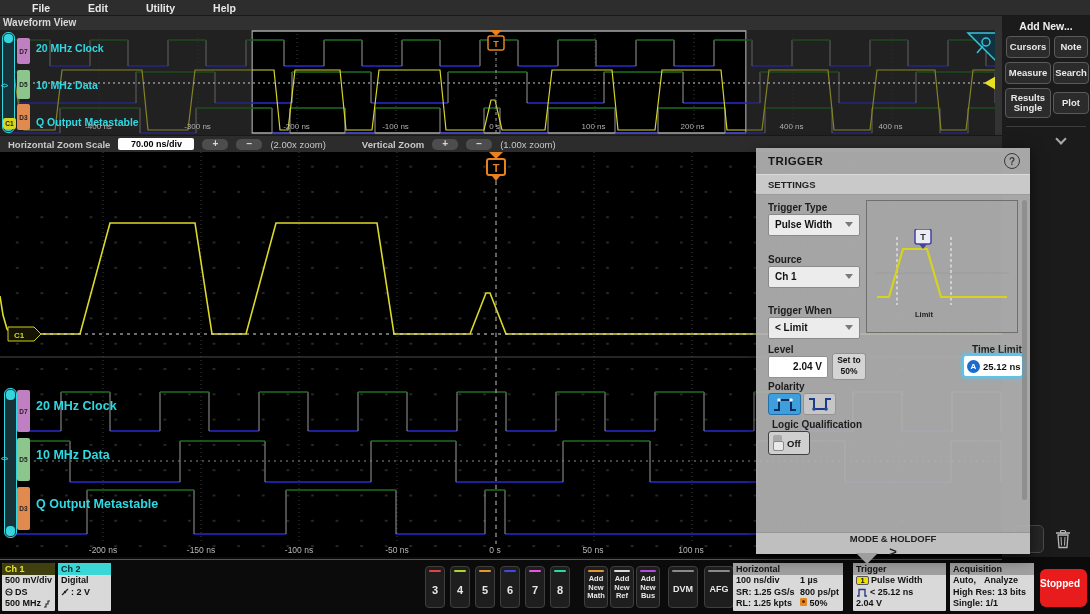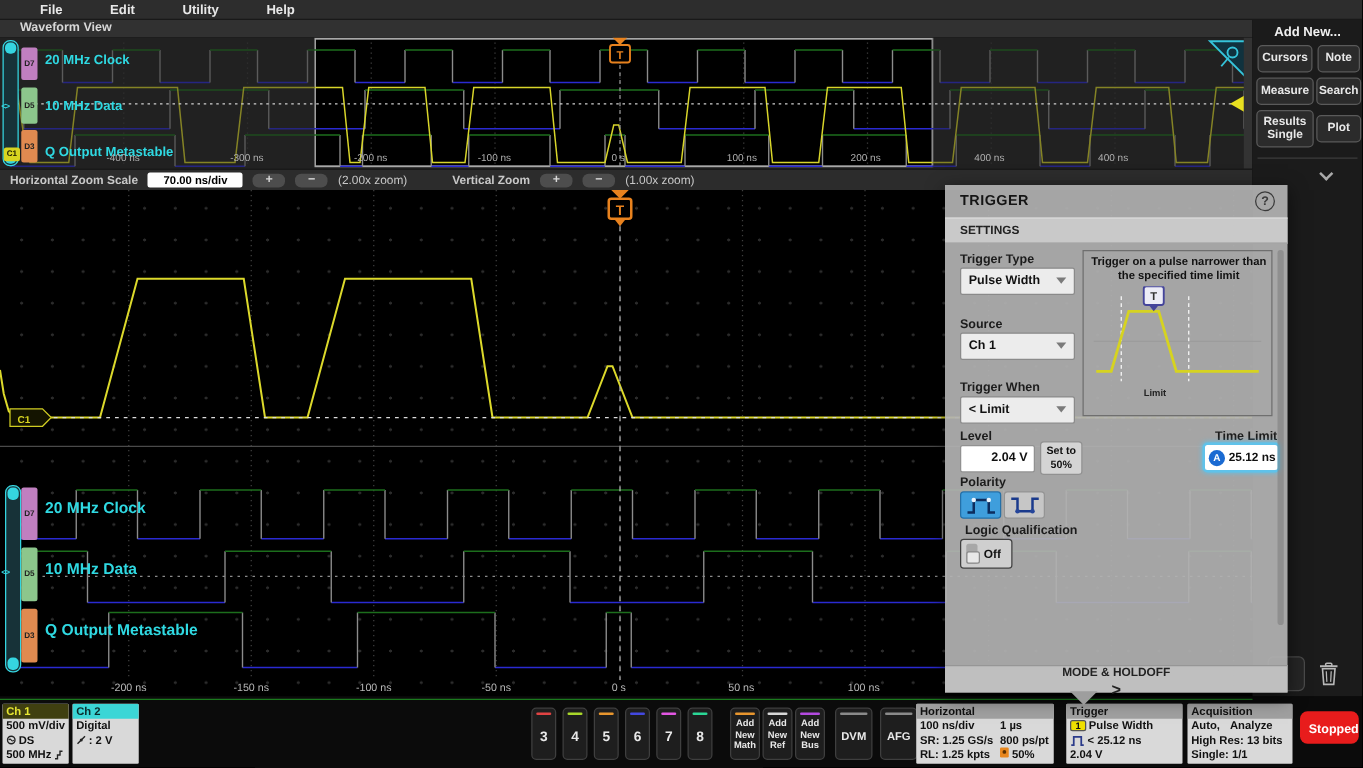--- a/index.html
+++ b/index.html
@@ -5,21 +5,21 @@
   html,body{margin:0;padding:0;background:#000;}
   *{box-sizing:border-box;}
   .screen{position:relative;width:1090px;height:614px;background:#000;overflow:hidden;
           font-family:"Liberation Sans","DejaVu Sans",sans-serif;-webkit-font-smoothing:antialiased;}
 
   
   .menubar{position:absolute;left:0;top:0;width:1090px;height:16px;background:#2d2d2d;
            display:flex;align-items:center;padding-left:32px;gap:38px;border-bottom:1px solid #191919;}
   .menu-item{color:#e8e8e8;font-size:10.5px;font-weight:700;cursor:default;}
   .tabrow{position:absolute;left:0;top:16px;width:1002px;height:14px;background:#313131;
-          color:#d8d8d8;font-size:10px;font-weight:700;padding-left:16px;line-height:14px;}
+          color:#d8d8d8;font-size:10px;font-weight:700;padding-left:3px;line-height:14px;}
 
   
   .overview{position:absolute;left:0;top:30px;width:1002px;height:105px;background:#242424;}
   .overview svg{position:absolute;left:0;top:0;}
   .ov-label{position:absolute;left:36px;color:#2fd9e2;font-size:10.5px;font-weight:700;}
   .ov-chip{position:absolute;left:17px;width:13px;border-radius:2px;color:#222;font-size:6.5px;
            font-weight:700;text-align:center;display:flex;align-items:center;justify-content:center;}
   .ov-handle{position:absolute;left:2px;top:2px;width:13px;height:101px;border:1.5px solid #35d5e0;
              border-radius:6px;background:#173238;}
   .ov-handle::before,.ov-handle::after{content:"";position:absolute;left:1px;right:1px;height:9px;background:#35d5e0;border-radius:4px;}
@@ -121,22 +121,22 @@
   .grayhdr{background:#a0a0a0;color:#111;}
   .nbtn{position:absolute;top:9px;height:42px;background:#1e1e1e;border:1px solid #3f3f3f;border-radius:4px;
         color:#e8e8e8;font-weight:700;text-align:center;}
   .nbtn::before{content:"";position:absolute;top:3px;left:3px;right:3px;height:2px;background:var(--stripe,#888);border-radius:1px;}
   .nbtn.num{width:20px;font-size:11px;line-height:46px;}
   .nbtn.addb{width:24px;font-size:7.5px;line-height:1.15;padding-top:8px;}
   .nbtn.fnb{width:30px;font-size:9px;line-height:44px;}
   .twocol{display:grid;grid-template-columns:64px auto;padding:0 3px;font-size:9px;font-weight:700;color:#111;line-height:11.5px;}
   .chip1{display:inline-block;width:13px;height:9px;background:#f0e000;border:1px solid #555;border-radius:2px;
         color:#111;font-size:7.5px;font-weight:700;text-align:center;line-height:8px;}
-  .stopped{position:absolute;left:1040px;top:12px;width:47px;height:26px;background:#e81c1c;border-radius:6px;
-        color:#fff;font-size:10px;font-weight:700;text-align:right;line-height:30px;}
+  .stopped{position:absolute;left:1040px;top:12px;width:47px;height:38px;background:#e81c1c;border-radius:6px;
+        color:#fff;font-size:10px;font-weight:700;text-align:left;line-height:30px;}
   .hico{display:inline-block;width:7px;height:8px;background:#e8871e;border-radius:1px;position:relative;}
   .hico::after{content:"";position:absolute;left:2px;top:2px;width:3px;height:3px;background:#5a3000;border-radius:50%;}
 </style>
 </head>
 <body>
 
 <div class="screen">
 
   <div class="menubar">
       <span class="menu-item">File</span>
@@ -323,21 +323,20 @@
       <span class="caret"></span>
     </div>
 
     <div class="plabel" style="left:12px;top:157px;">Trigger When</div>
     <div class="dropdown" style="top:169px;">
       <span>&lt; Limit</span>
       <span class="caret"></span>
     </div>
 
     <div class="diagram">
-      <div class="diagram-text">Trigger on a pulse narrower than the specified time limit</div>
       <svg width="150" height="104" viewBox="0 0 150 104" style="position:absolute;left:0;top:28px;">
         <line x1="8" y1="44" x2="142" y2="44" stroke="#9c9c9c"></line>
         <line x1="30" y1="8" x2="30" y2="76" stroke="#fafafa" stroke-dasharray="3 2.5"></line>
         <line x1="84" y1="8" x2="84" y2="76" stroke="#fafafa" stroke-dasharray="3 2.5"></line>
         <path d="M10,68 H22 L36,20 H60 L74,68 H140" fill="none" stroke="#d6d320" stroke-width="2.2"></path>
         <g>
           <rect x="48" y="0" width="16" height="15" rx="2" fill="#ececf6" stroke="#44449a" stroke-width="1.5"></rect>
           <text x="56" y="11" text-anchor="middle" font-size="9" font-weight="bold" fill="#333">T</text>
           <polygon points="52,15 60,15 56,20" fill="#44449a"></polygon>
         </g>

